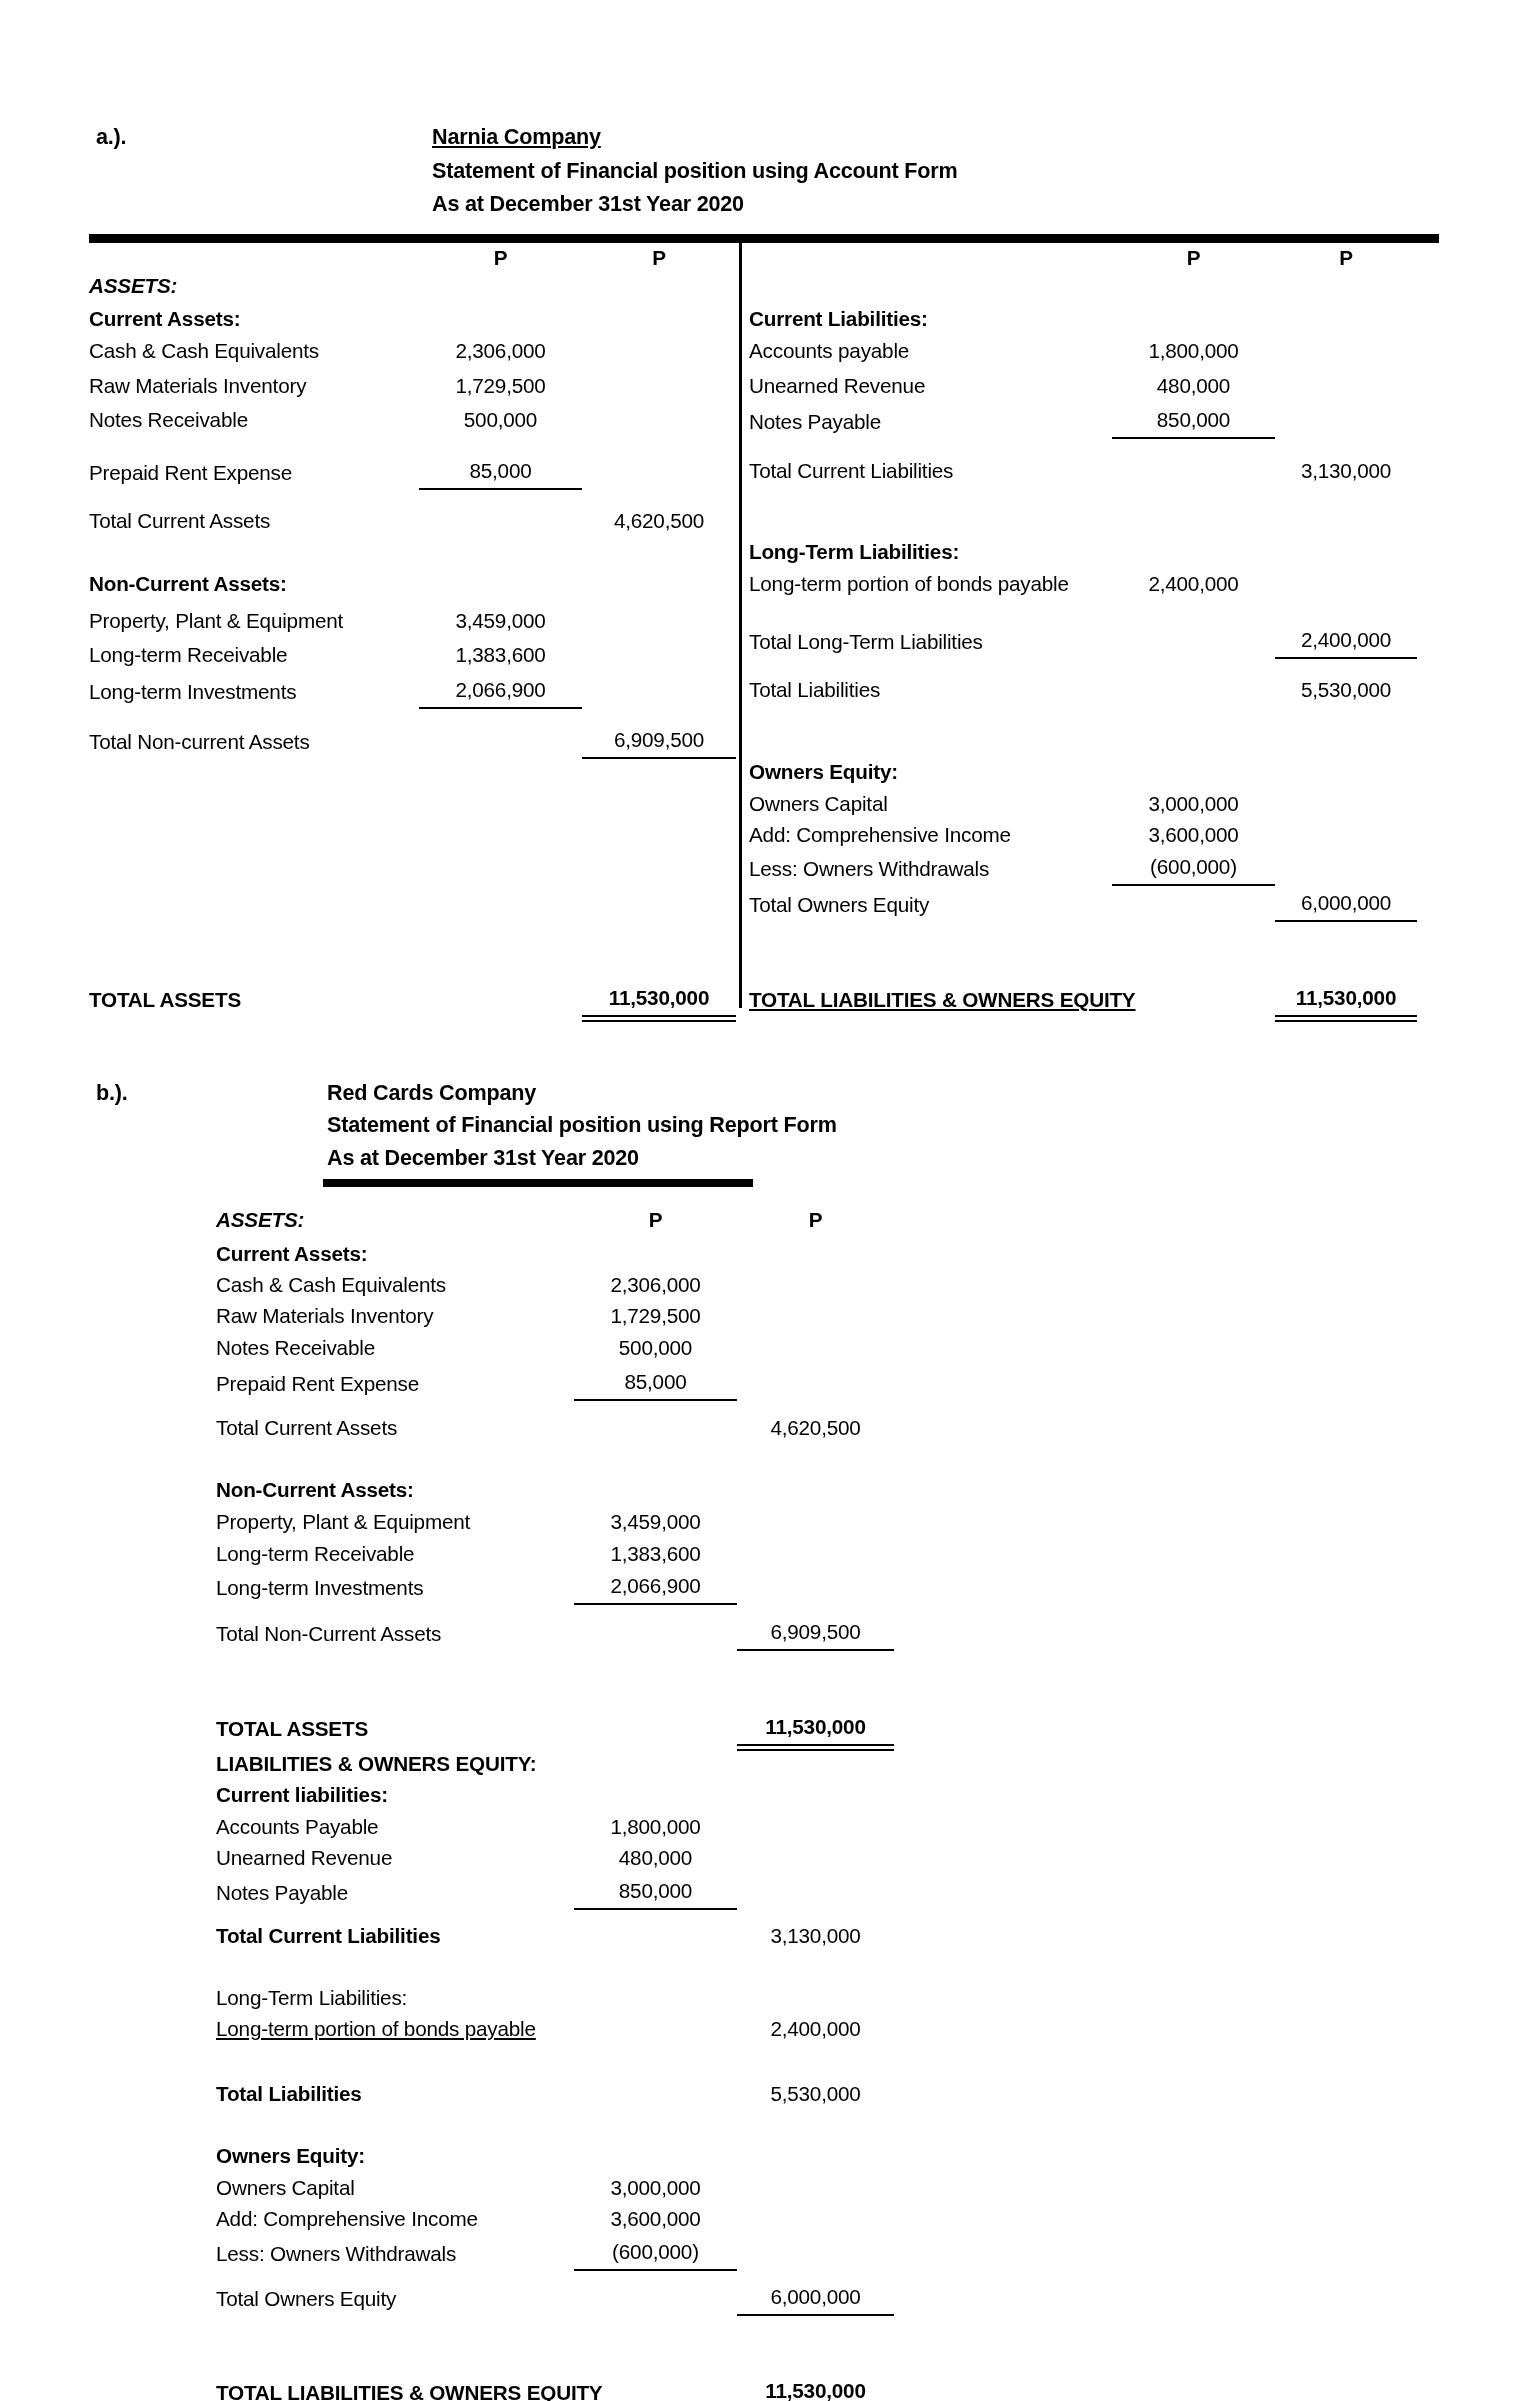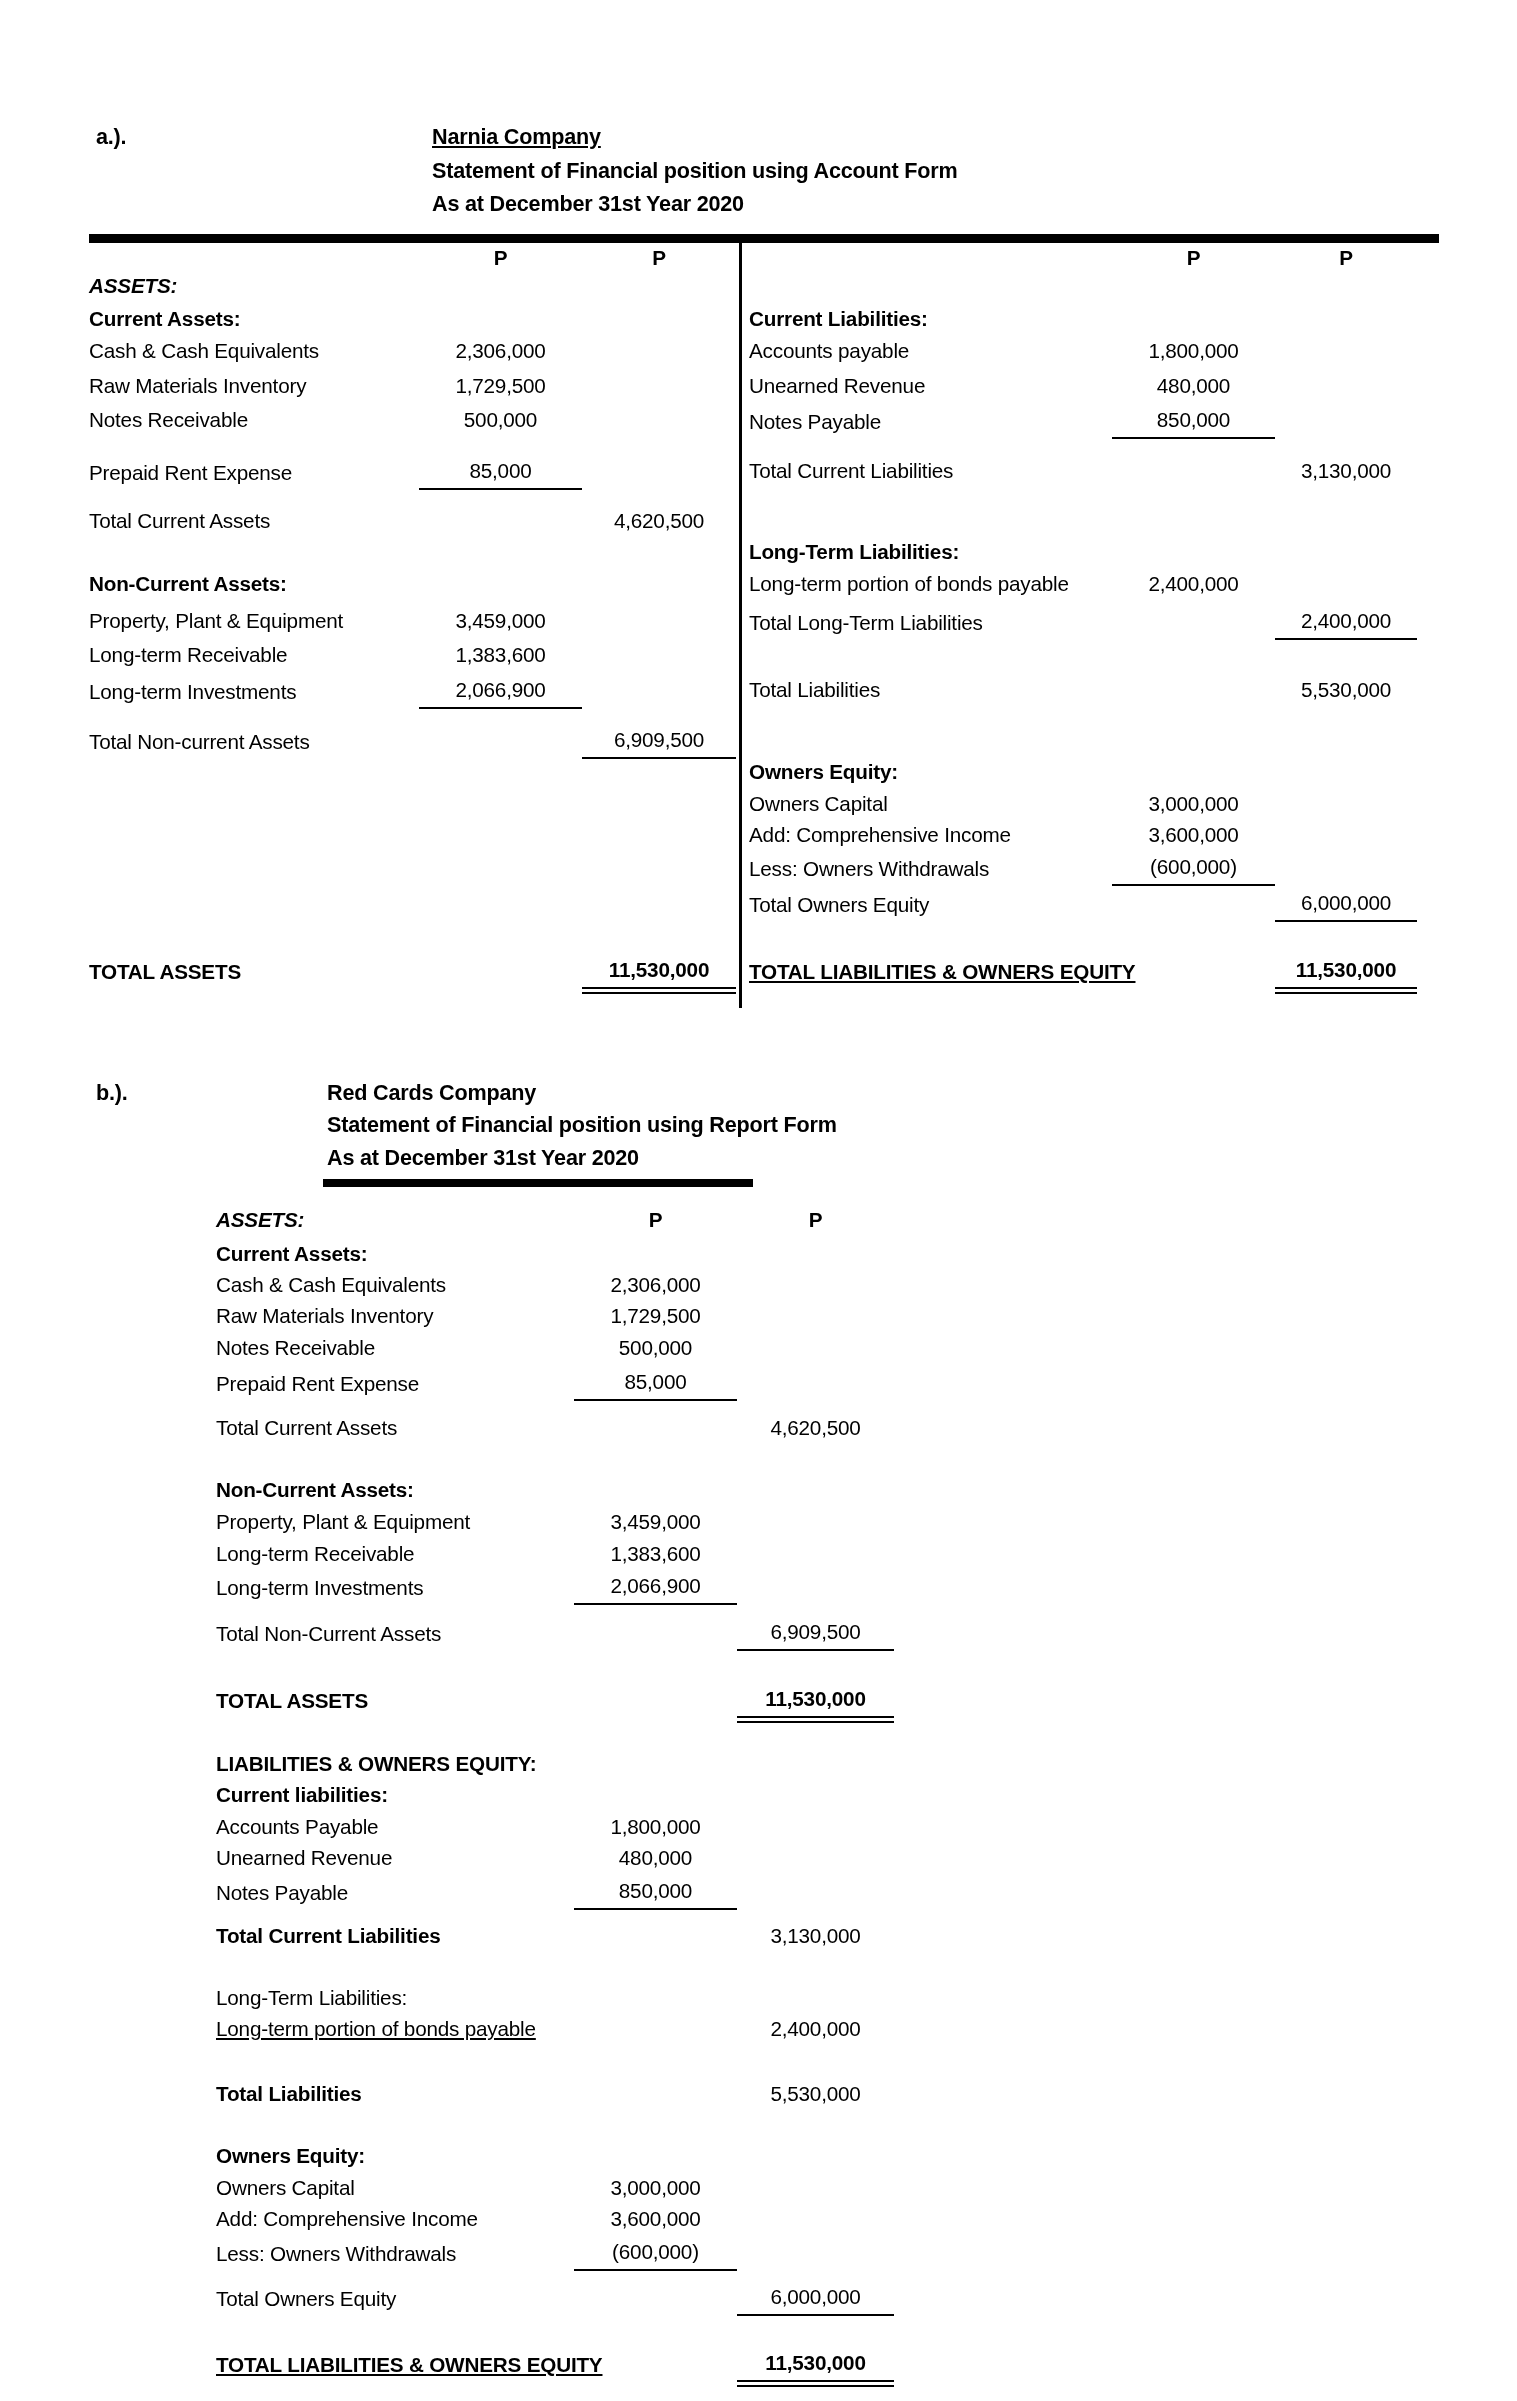--- a/index.html
+++ b/index.html
@@ -18,21 +18,21 @@
   .cols-b   { grid-template-columns:1fr 163px 157px; }
   .row > span { padding-bottom:4.8px; white-space:nowrap; }
   .lbl { text-align:left; }
   .v   { text-align:center; }
   .c3  { grid-column:3; }
   .span2 { grid-column:1 / 3;text-decoration:underline; }
   .pc  { text-align:center; font-weight:700; }
   .b   { font-weight:700; }
   .hi  { font-weight:700; font-style:italic; }
   .u   { border-bottom:2.4px solid #000; }
-  .uu  { border-bottom:2.9px solid #000; position:relative; }
+  .uu  { border-bottom:2.9px solid #000; position:relative;margin-top:28px; }
   .uu::after { content:""; position:absolute; left:0; right:0; bottom:-7.7px; border-bottom:2.9px solid #000; }
 </style>
 </head>
 <body>
 
 <div id="page">
 
   <div class="abs ttl" style="left:96px; top:124px;">a.).</div>
   <div class="abs ttl" style="left:432px; top:124px;text-decoration:underline;">Narnia Company</div>
   <div class="abs ttl" style="left:432px; top:158px;">Statement of Financial position using Account Form</div>
@@ -123,21 +123,21 @@
       <span class="lbl">Total Current Liabilities</span>
       <span class="v c3">3,130,000</span>
     </div>
     <div class="row cols-ar" style="top:540px;">
       <span class="lbl b">Long-Term Liabilities:</span>
     </div>
     <div class="row cols-ar" style="top:572px;">
       <span class="lbl">Long-term portion of bonds payable</span>
       <span class="v">2,400,000</span>
     </div>
-    <div class="row cols-ar" style="top:609px;">
+    <div class="row cols-ar" style="top:628px;">
       <span class="lbl">Total Long-Term Liabilities</span>
       <span class="v c3 u">2,400,000</span>
     </div>
     <div class="row cols-ar" style="top:678px;">
       <span class="lbl">Total Liabilities</span>
       <span class="v c3">5,530,000</span>
     </div>
     <div class="row cols-ar" style="top:760px;">
       <span class="lbl b">Owners Equity:</span>
     </div>

